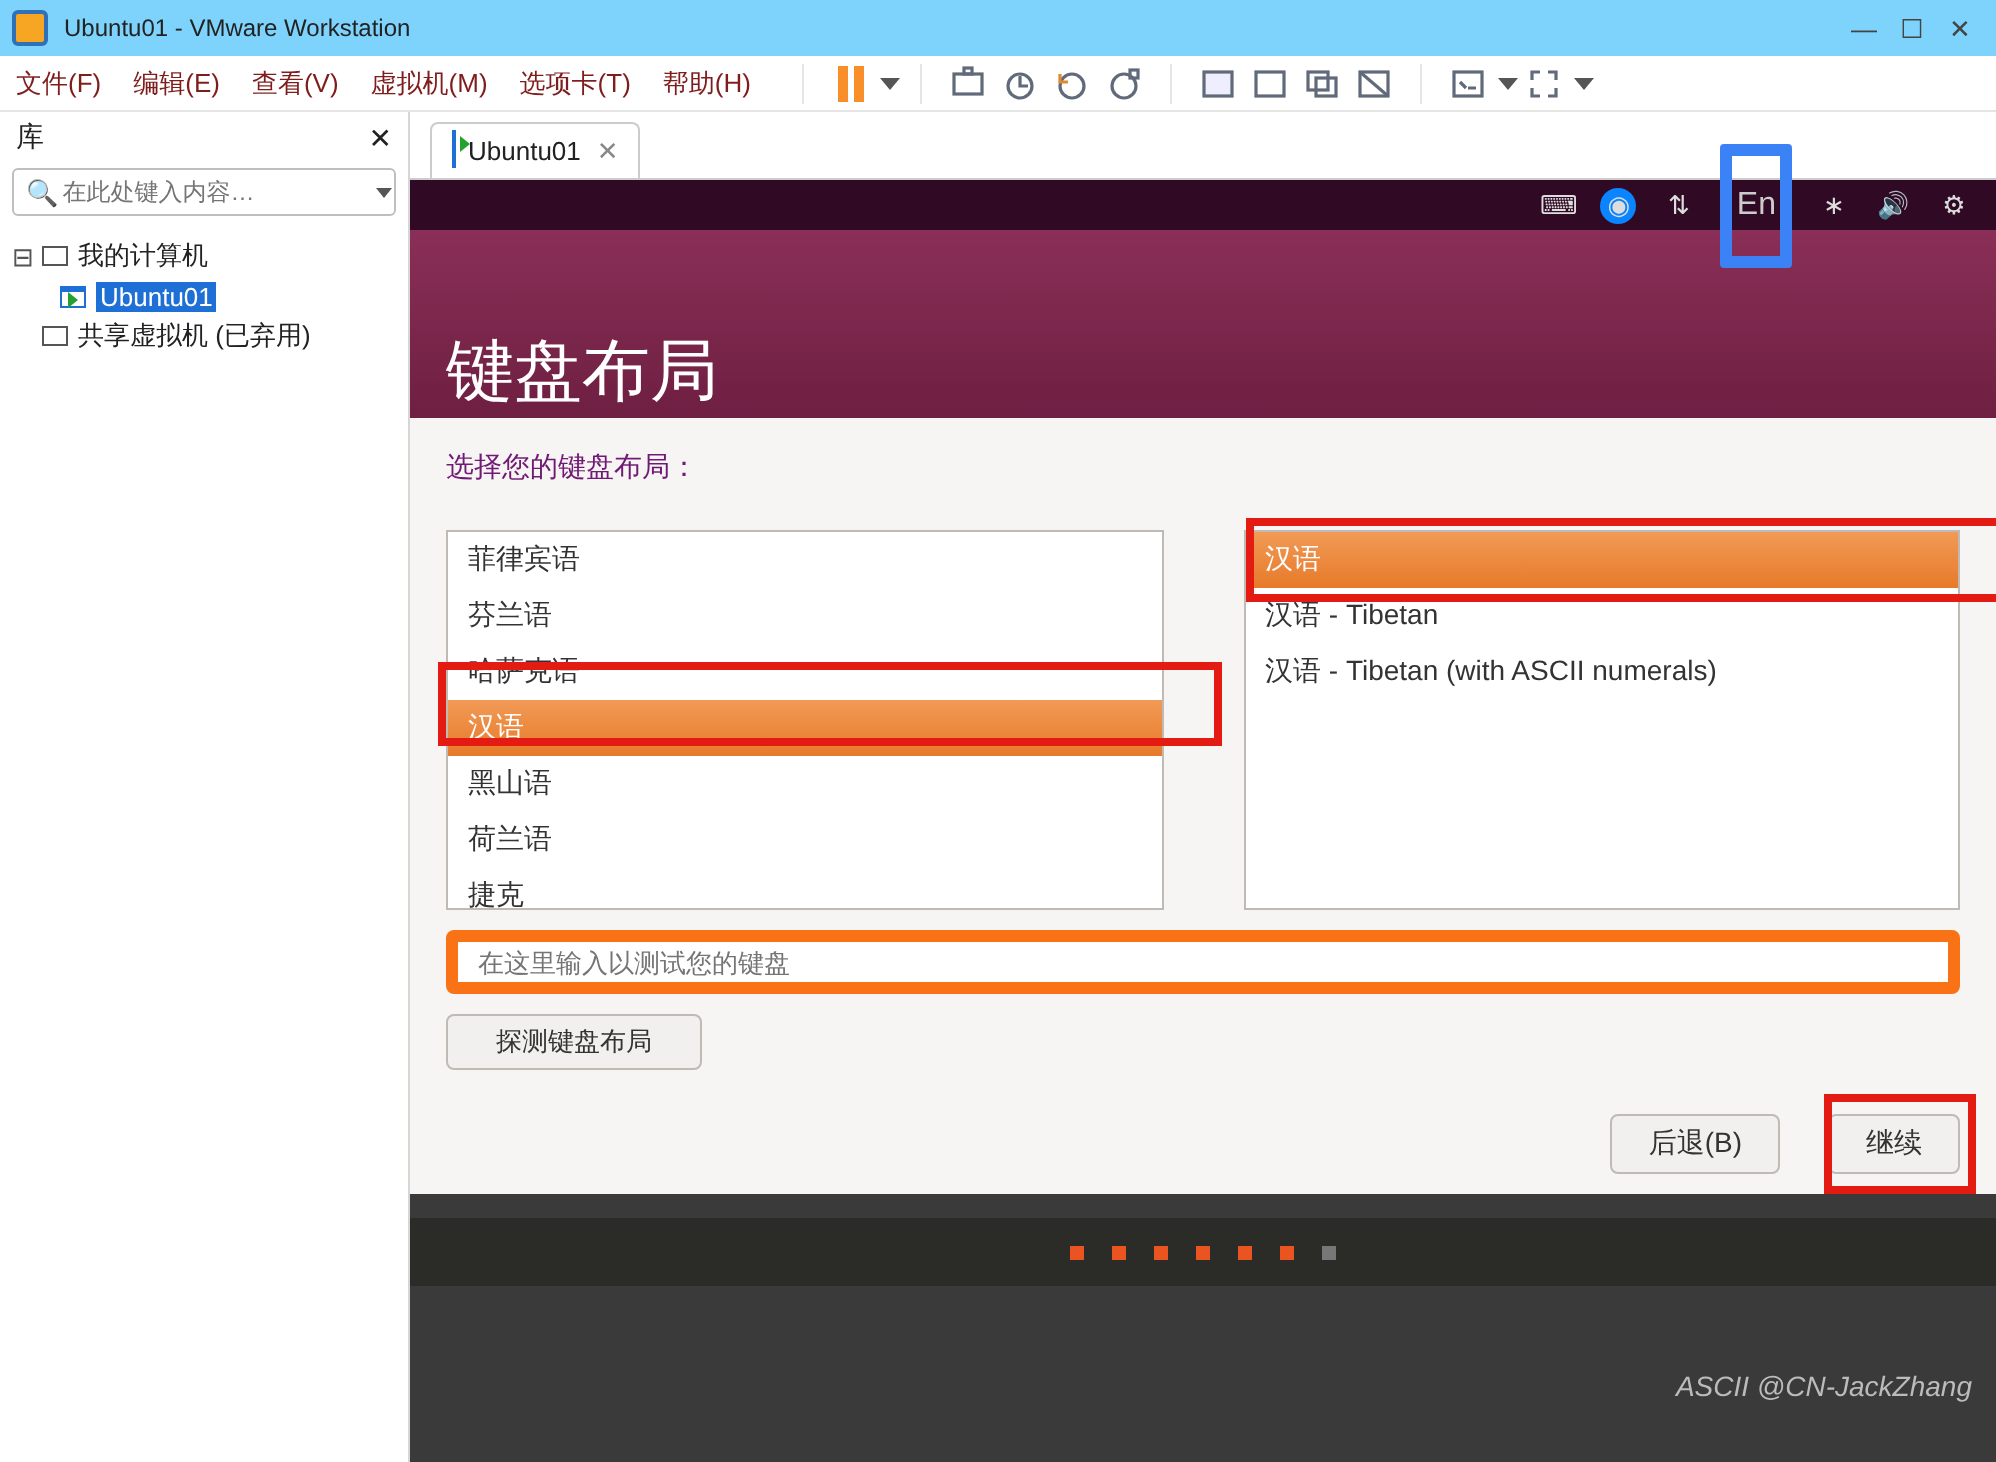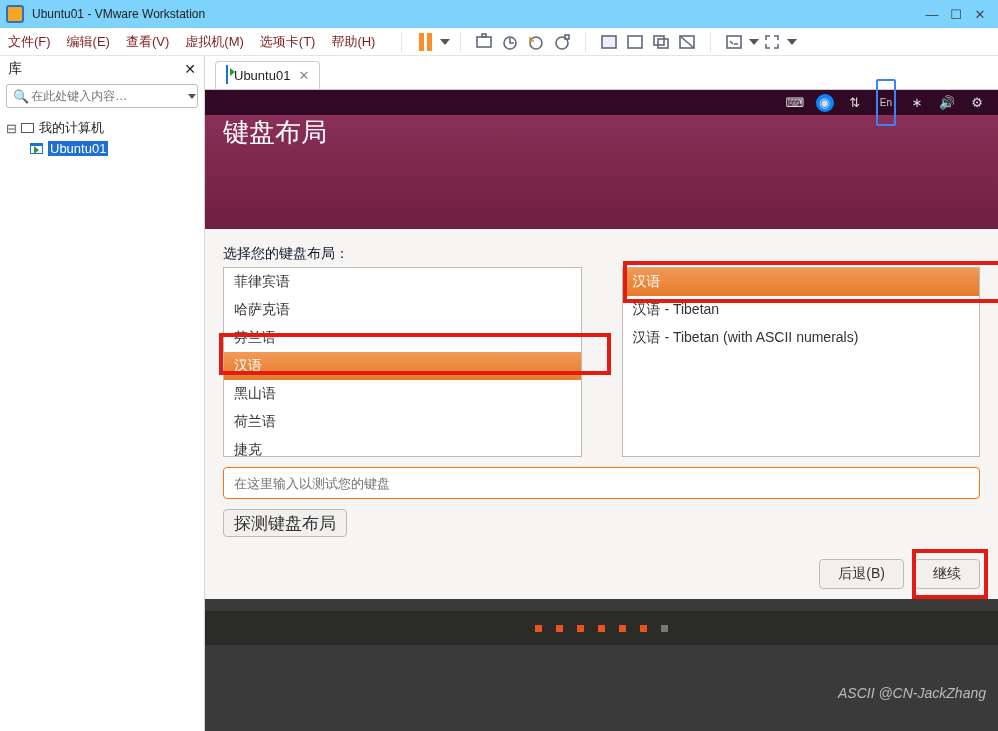--- a/index.html
+++ b/index.html
@@ -45,41 +45,41 @@
 .tabbar{height:34px;background:#fff;display:flex;align-items:flex-end;padding:0 10px;border-bottom:1px solid #ccc}
 .tab{height:28px;border:1px solid #ccc;border-bottom:0;background:#fff;display:flex;align-items:center;padding:0 10px;border-radius:4px 4px 0 0;font-size:13px}
 .tab .tab-x{margin-left:8px;color:#888}
 .tab .tab-ic{margin-right:6px}
 
 
 .vm{flex:1;background:#3a3a3a;position:relative}
 .topbar{height:25px;background:#300a24;display:flex;justify-content:flex-end;align-items:center;gap:12px;padding:0 12px;color:#ddd}
 .topbar .ic{width:18px;height:18px;display:inline-flex;align-items:center;justify-content:center;font-size:13px}
 .a11y{background:#0a84ff;border-radius:50%}
-.lang-ic{border:2px solid #3b82f6;border-radius:2px;font-size:10px;padding:16px 2px;color:#ccc}
+.lang-ic{border:6px solid #3b82f6;border-radius:2px;font-size:16px;padding:16px 2px;color:#ccc}
 
 .install-hdr{height:32px;background:#3c3b37;color:#dedad5;font-size:14px;display:flex;align-items:center;padding:0 10px;font-weight:bold}
-.hero{height:114px;background:linear-gradient(#8a2f57,#6e1f42);color:#fff;font-size:26px;display:flex;align-items:flex-start;padding:0 18px}
+.hero{height:94px;background:linear-gradient(#8a2f57,#6e1f42);color:#fff;font-size:34px;display:flex;align-items:flex-end;padding:0 18px}
 
 .installer{background:#f6f5f4;padding:16px 18px 10px 18px}
-.prompt{font-size:14px;margin-bottom:4px;color:#0f172a}
+.prompt{font-size:14px;margin-bottom:22px;color:#701a75}
 .cols{display:flex;gap:40px;position:relative}
 .col{flex:1}
 .listbox{border:1px solid #bfbab3;height:190px;overflow:hidden;background:#fff;font-size:14px}
 .listbox .it{padding:5px 10px;color:#333;border-bottom:0}
 .listbox .it.sel-it{background:linear-gradient(#f19a56,#e77a2a);color:#fff}
 .redbox{position:absolute;border:4px solid #e31b12;pointer-events:none}
 .rb1{left:-4px;top:66px;width:392px;height:42px}
 .rb2{left:400px;top:-6px;width:390px;height:42px}
 
 .test-row{margin-top:10px}
-.test-input{width:100%;height:32px;border:1px solid #f97316;border-radius:4px;padding:0 10px;font-size:13px;color:#777;background:#fff}
-.detect-btn{margin-top:10px;height:28px;border:1px solid #bfbab3;background:#f2f0ee;border-radius:4px;padding:0 10px;font-size:17px;color:#333}
-
-.nav{display:flex;justify-content:flex-end;gap:10px;margin-top:22px;align-items:center;position:relative}
+.test-input{width:100%;height:32px;border:6px solid #f97316;border-radius:4px;padding:0 10px;font-size:13px;color:#777;background:#fff}
+.detect-btn{margin-top:10px;height:28px;border:1px solid #bfbab3;background:#f2f0ee;border-radius:4px;padding:0 24px;font-size:13px;color:#333}
+
+.nav{display:flex;justify-content:flex-end;gap:24px;margin-top:22px;align-items:center;position:relative}
 .nav-btn{height:30px;border:1px solid #bfbab3;background:#f2f0ee;border-radius:4px;padding:0 18px;font-size:14px;color:#333;cursor:default}
 .rb3{position:absolute;border:4px solid #e31b12;right:-8px;top:-10px;width:76px;height:50px;pointer-events:none}
 
 .dots{height:34px;background:#2b2b28;display:flex;align-items:center;justify-content:center;gap:14px;margin-top:12px}
 .dot{width:7px;height:7px;background:#e95420}
 .dot.grey{background:#777}
 
 .watermark{position:absolute;right:12px;bottom:30px;color:#bbb;font-size:14px;font-style:italic}
 </style>
 </head>
@@ -189,20 +189,27 @@
         <span class="ti">
             <span class="mon-ico"></span>
           </span>
         <span>我的计算机</span>
       </div>
       <div class="node ind2">
         <span class="ti">
             <span class="vm-ico run"></span>
           </span>
         <span class="sel">Ubuntu01</span>
+      </div>
+      <div class="node ind1">
+        <span class="tw"></span>
+        <span class="ti">
+            <span class="mon-ico"></span>
+          </span>
+        <span>共享虚拟机 (已弃用)</span>
       </div>
     </div>
   </div>
 
   <div class="content">
     <div class="tabbar">
       <div class="tab">
         <span class="tab-ic"><span class="vm-ico run"></span></span>
         <span>Ubuntu01</span>
         <span class="tab-x">✕</span>
@@ -226,22 +233,22 @@
       </div>
 
       <div class="installer">
         <div class="prompt">选择您的键盘布局：</div>
         <div class="cols">
           <div class="redbox rb1"></div>
           <div class="redbox rb2"></div>
           <div class="col">
             <div class="listbox">
               <div class="it">菲律宾语</div>
+              <div class="it">芬兰语</div>
               <div class="it">哈萨克语</div>
-              <div class="it">芬兰语</div>
               <div class="it sel-it">汉语</div>
               <div class="it">黑山语</div>
               <div class="it">荷兰语</div>
               <div class="it">捷克</div>
             </div>
           </div>
           <div class="col">
             <div class="listbox">
               <div class="it sel-it">汉语</div>
               <div class="it">汉语 - Tibetan</div>

